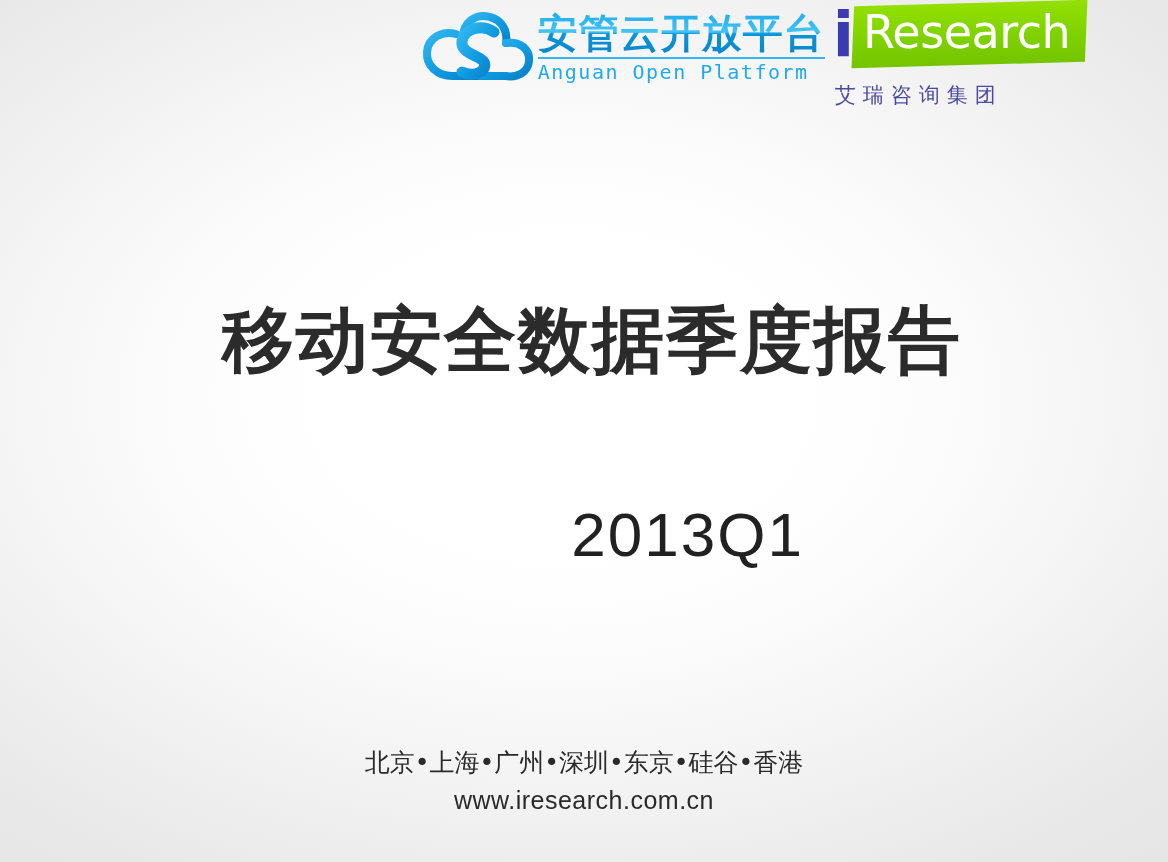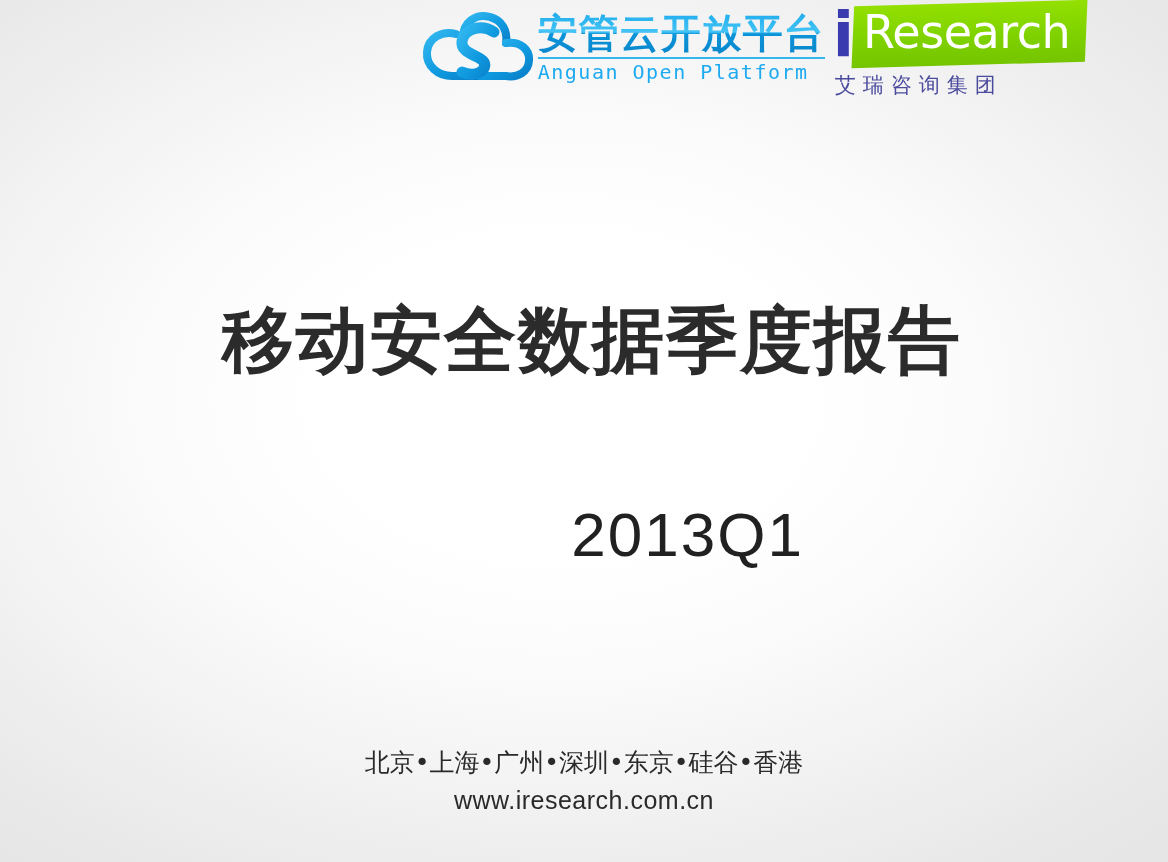--- a/index.html
+++ b/index.html
@@ -139,21 +139,21 @@
     transform: skewX(4deg) rotate(1.6deg);
     white-space: nowrap;
   }
   .ir-cn {
     font-family: "DejaVu Sans", "Liberation Sans", sans-serif;
     font-size: 21px;
     font-weight: 400;
     line-height: 26px;
     letter-spacing: 7px;
     color: #4b4b9e;
-    margin-top: 2px;
+    margin-top: 12px;
     margin-left: 2px;
     white-space: nowrap;
   }
 
   
   .title-block {
     position: absolute;
     left: 222px;
     top: 296px;
     width: 700px;

